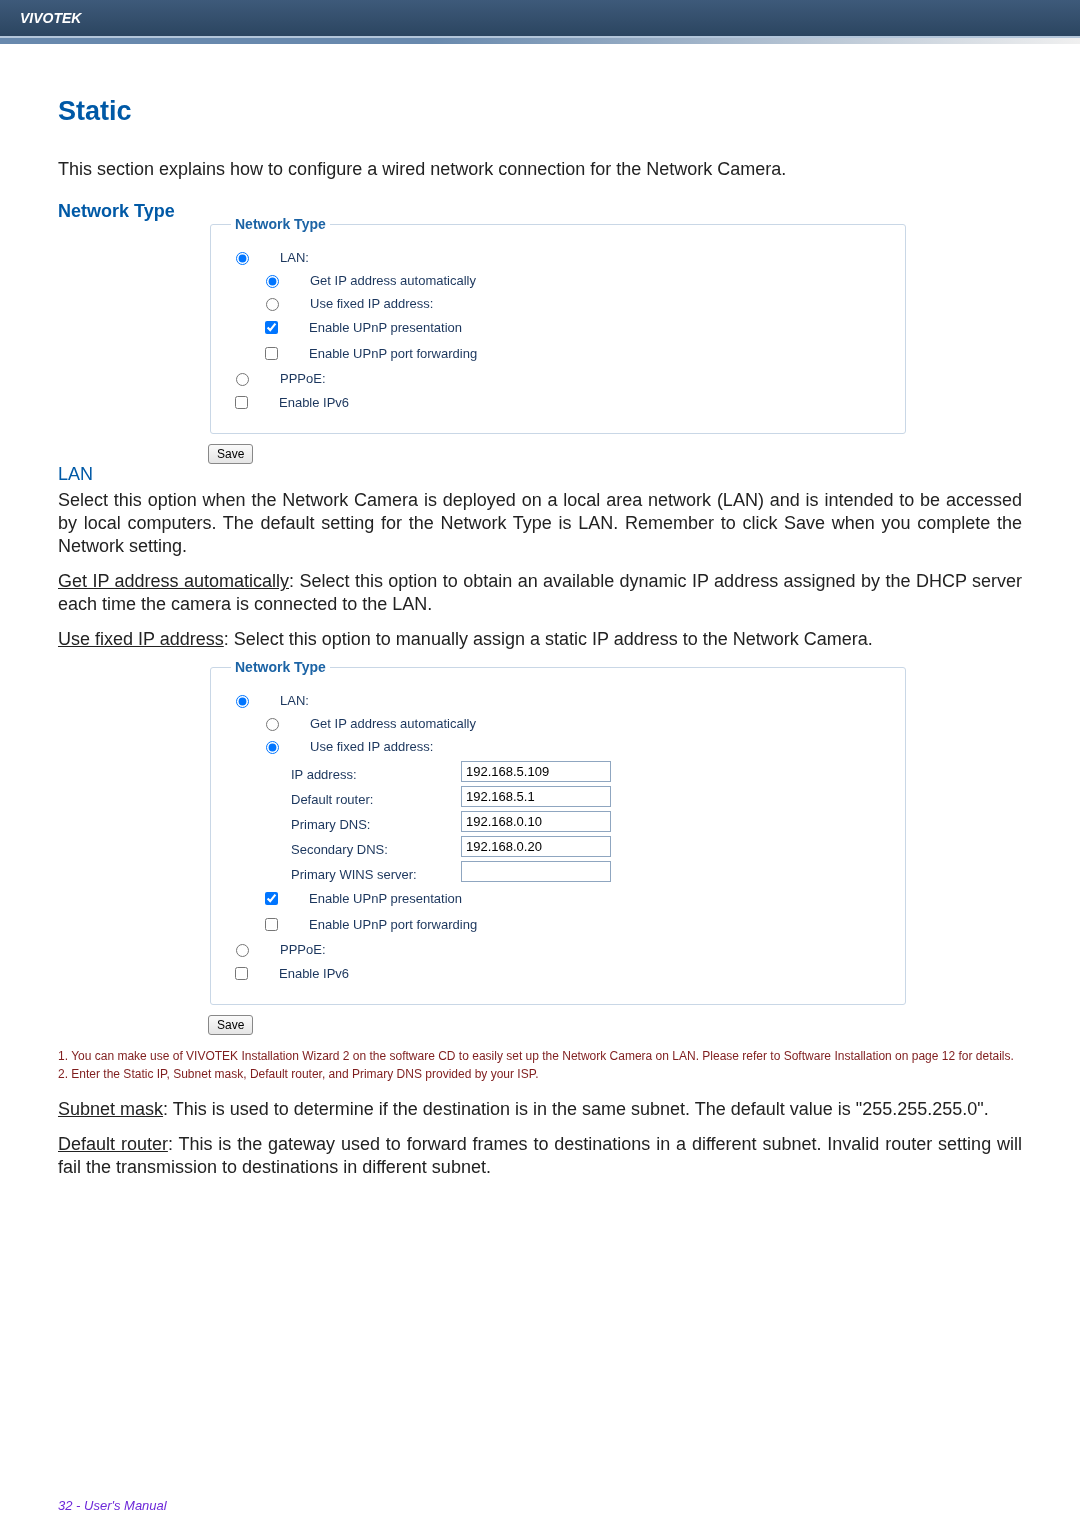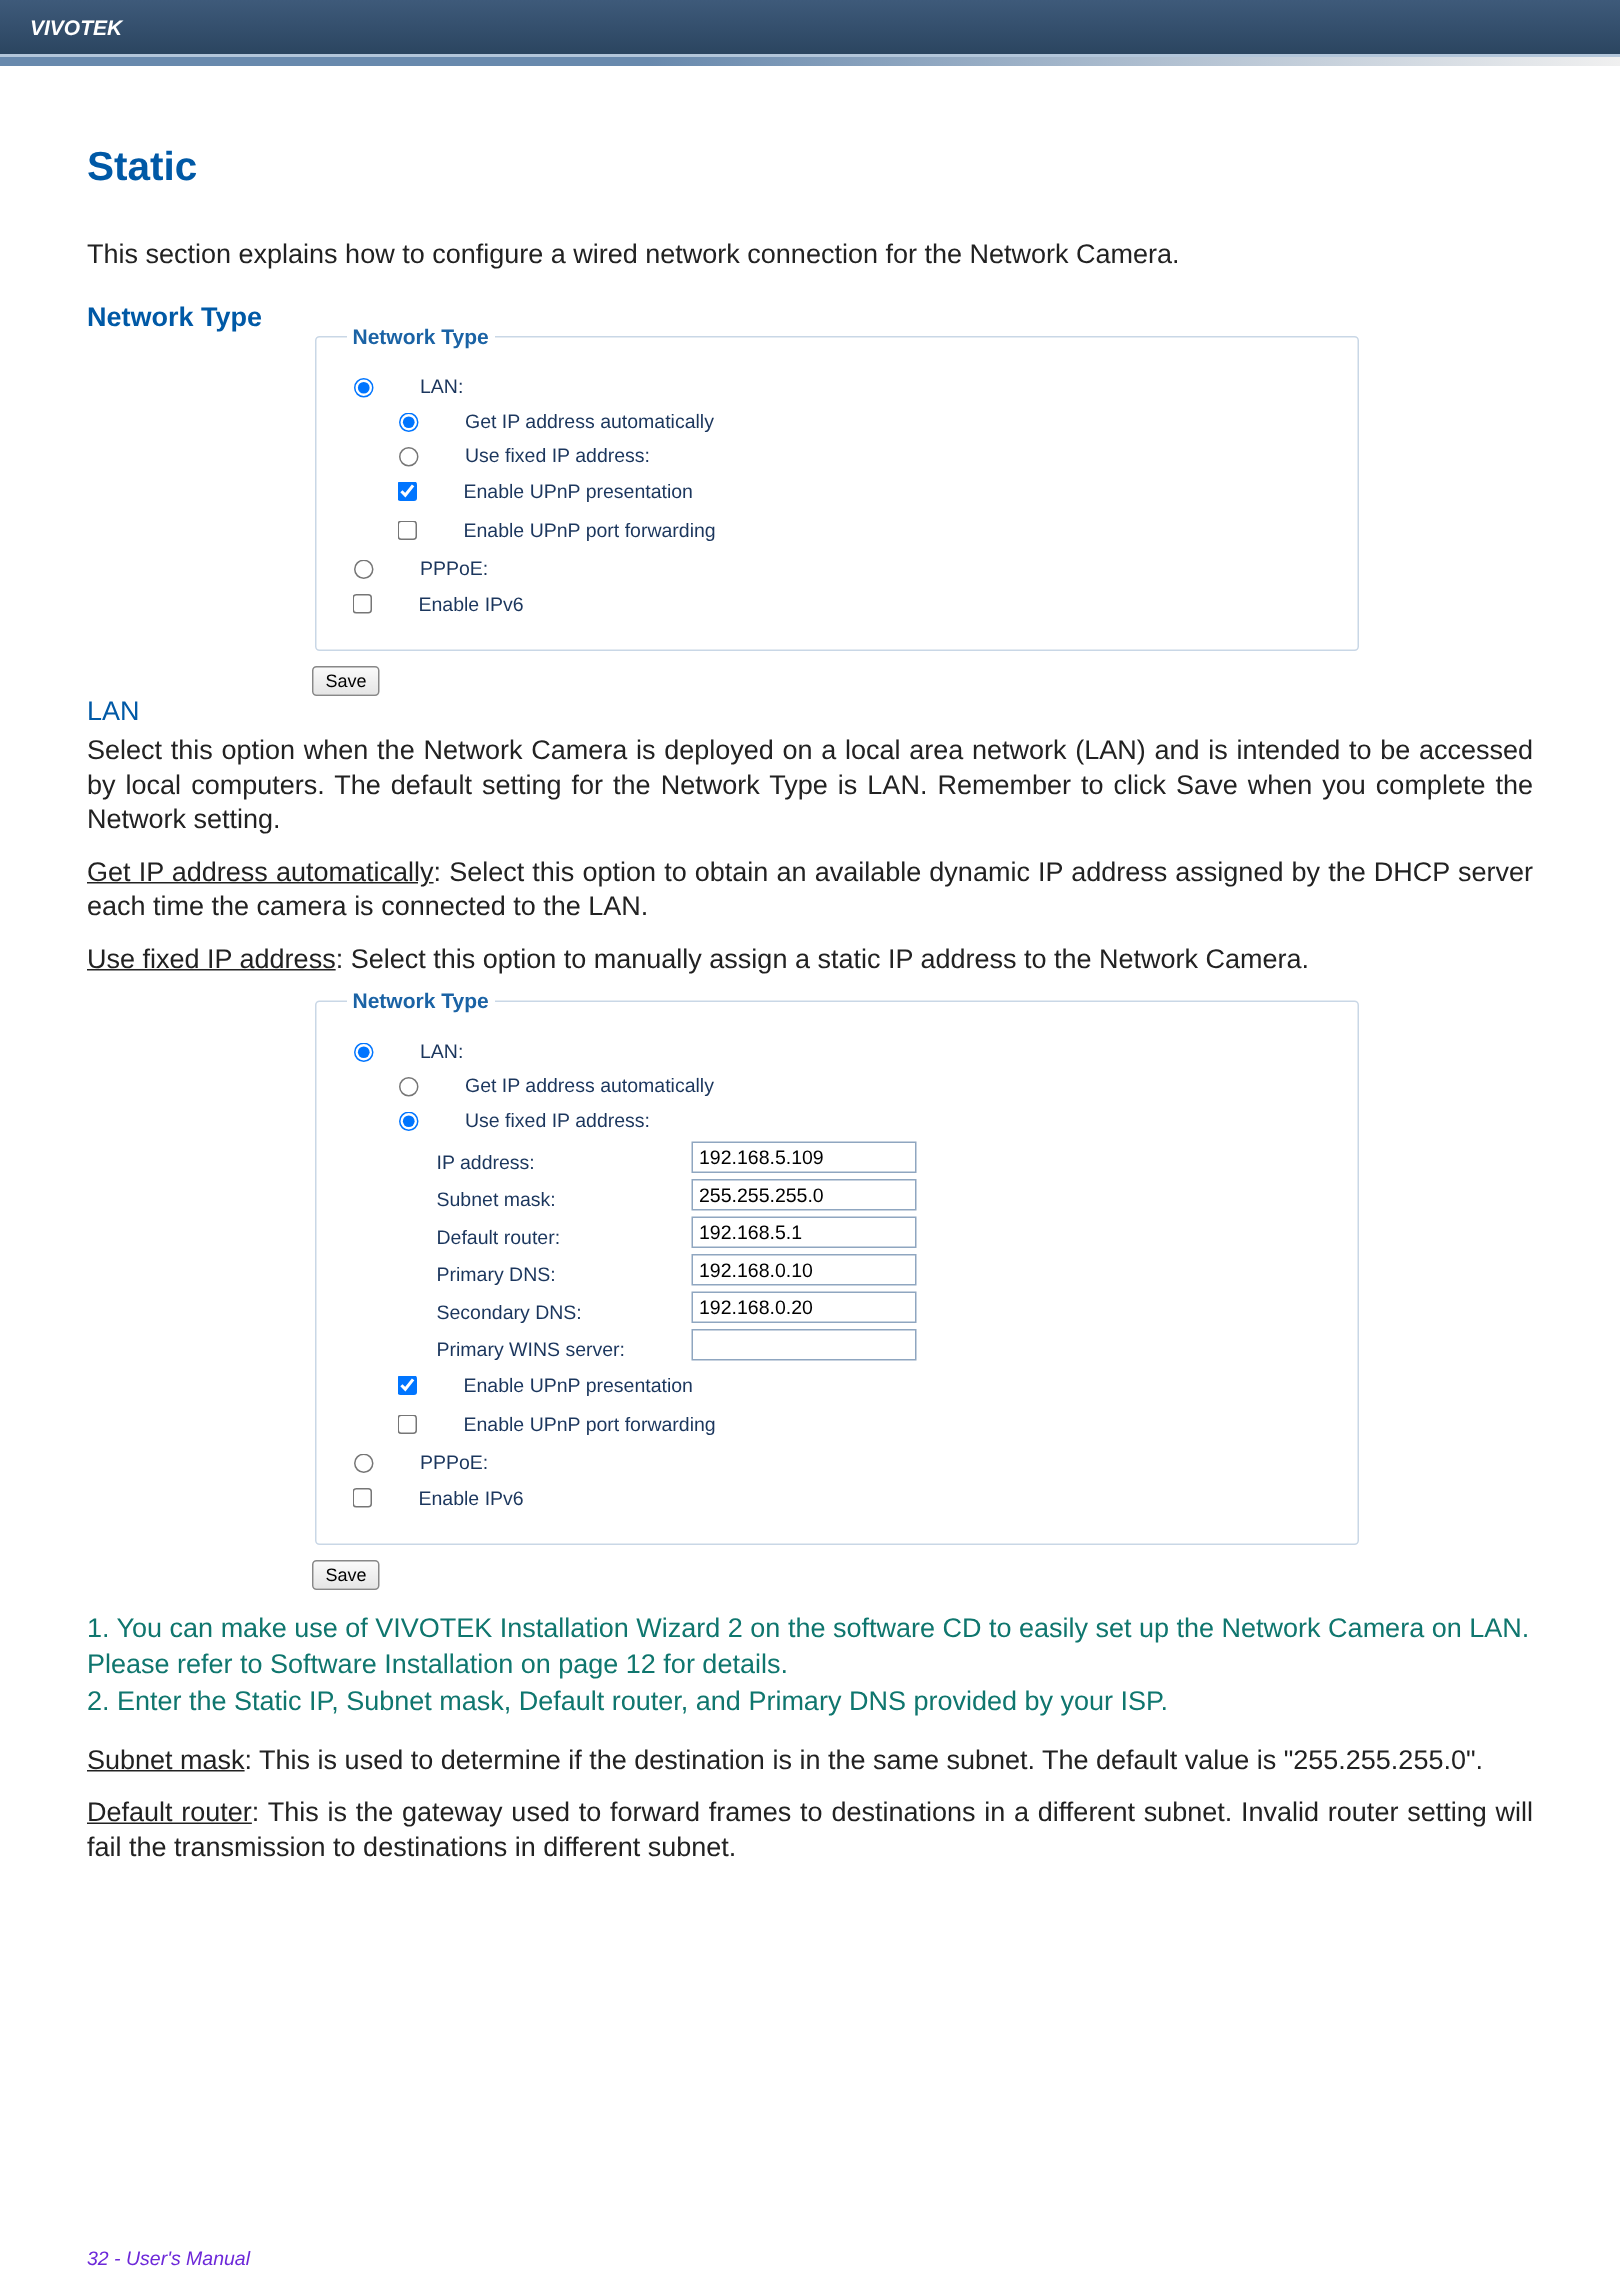--- a/index.html
+++ b/index.html
@@ -98,22 +98,22 @@
   }
   .para {
     font-size: 18px;
     color: #222;
     line-height: 1.28;
     text-align: justify;
     margin: 4px 0 12px 0;
   }
   .underline { text-decoration: underline; }
   .listnum {
-    font-size: 18px;
-    color: #0f766e;
+    font-size: 12px;
+    color: #7f1d1d;
     margin: 10px 0 2px 0;
     line-height: 1.28;
   }
   .foot {
     position: absolute;
     bottom: 14px;
     left: 58px;
     color: #6d28d9;
     font-style: italic;
     font-size: 13px;
@@ -207,24 +207,20 @@
         </div>
         <div class="row row-indent">
           <input type="radio" checked="" style="">
           <span>Use fixed IP address:</span>
         </div>
         <div class="ip-row">
           <span class="lbl">IP address:</span>
           <input type="text" value="192.168.5.109" style="">
         </div>
         <div class="ip-row">
-          <span class="lbl">Subnet mask:</span>
-          <input type="text" value="255.255.255.0" style="">
-        </div>
-        <div class="ip-row">
           <span class="lbl">Default router:</span>
           <input type="text" value="192.168.5.1" style="">
         </div>
         <div class="ip-row">
           <span class="lbl">Primary DNS:</span>
           <input type="text" value="192.168.0.10" style="">
         </div>
         <div class="ip-row">
           <span class="lbl">Secondary DNS:</span>
           <input type="text" value="192.168.0.20" style="">

